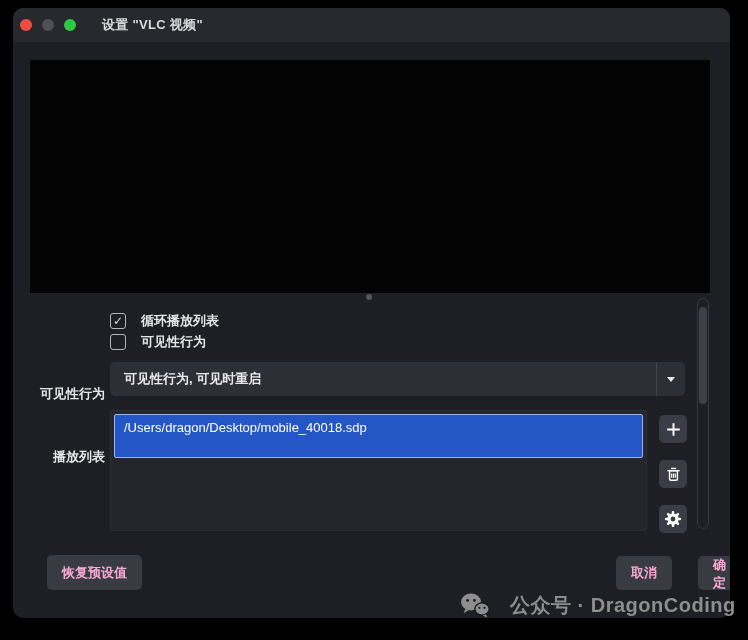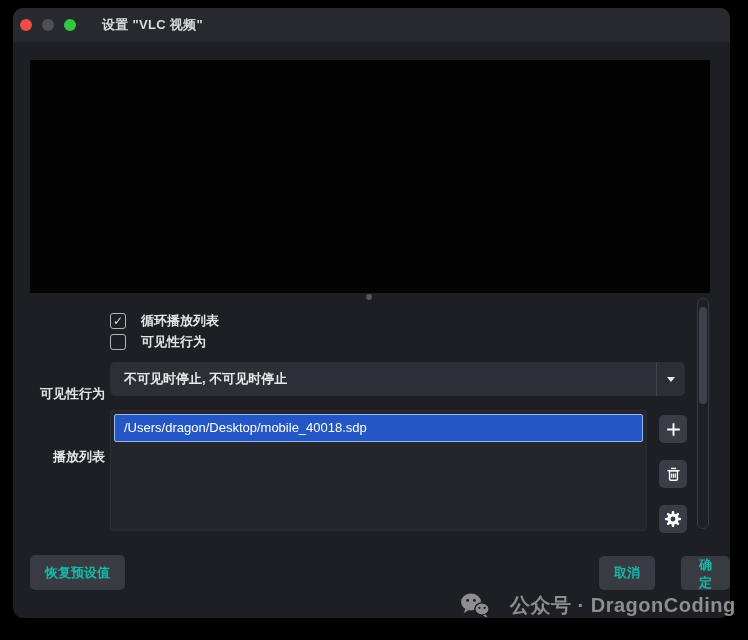--- a/index.html
+++ b/index.html
@@ -46,42 +46,42 @@
     position:absolute;right:0;top:0;width:28px;height:34px;border-left:1px solid #43454d;
     display:flex;align-items:center;justify-content:center;
   }
   .arrow-down{width:0;height:0;border-left:4.5px solid transparent;border-right:4.5px solid transparent;border-top:5px solid #e9eaec;}
   
   .listbox{
     position:absolute;left:97px;top:402px;width:537px;height:121px;background:#24262c;
     border:1px solid #2b2d33;border-radius:2px;box-sizing:border-box;
   }
   .list-item{
-    position:absolute;left:3px;right:3px;top:3px;height:28px;box-sizing:border-box;
+    position:absolute;left:3px;right:3px;top:3px;height:44px;box-sizing:border-box;
     background:#2457c5;border:1px solid #9ab6f3;border-radius:2px;
     color:#ffffff;font-size:13px;line-height:26px;padding-left:9px;
     white-space:nowrap;overflow:hidden;
   }
   
   .icon-btn{
     position:absolute;left:646px;width:28px;height:28px;border:none;padding:0;
     background:#3a3d45;border-radius:5px;display:flex;align-items:center;justify-content:center;
     cursor:default;
   }
   .icon-btn svg{display:block;}
   
   .scrollbar{
     position:absolute;left:684px;top:290px;width:12px;height:231px;
     border:1px solid #373a42;border-radius:6px;box-sizing:border-box;
   }
   .scroll-thumb{position:absolute;left:1px;right:1px;top:8px;height:97px;background:#3e414a;border-radius:4px;}
   
   .push-btn{
-    position:absolute;border:none;background:#393b43;border-radius:5px;color:#14b8a6;
-    font-size:13px;font-weight:600;font-family:inherit;padding:0 15px;height:34px;cursor:default;
+    position:absolute;border:none;background:#393b43;border-radius:5px;color:#f9a8d4;
+    font-size:13px;font-weight:600;font-family:inherit;padding:0 15px;height:34px;cursor:default;margin-left:17px;
   }
   .push-btn.defaults{left:17px;top:547px;height:35px;}
   .push-btn.cancel{left:586px;top:548px;}
   .push-btn.ok{left:668px;top:548px;}
   
   .watermark{
     position:absolute;left:460px;top:592px;display:flex;align-items:center;gap:20px;
     color:#8e8e90;font-size:20px;font-weight:600;z-index:10;letter-spacing:.5px;
   }
   .watermark svg{display:block;}
@@ -109,21 +109,21 @@
         </span>
       <span class="cb-label">循环播放列表</span>
     </div>
     <div class="cb-row" style="top:325px">
       <span class="cb"></span>
       <span class="cb-label">可见性行为</span>
     </div>
 
     <div class="field-label" style="top:357px">可见性行为</div>
     <div class="combobox">
-      <span class="combo-value">不可见时停止, 不可见时停止</span>
+      <span class="combo-value">可见性行为, 可见时重启</span>
       <span class="combo-arrow-zone">
         <span class="arrow-down"></span>
       </span>
     </div>
 
     <div class="field-label" style="top:420px">播放列表</div>
     <div class="listbox">
       <div class="list-item">/Users/dragon/Desktop/mobile_40018.sdp</div>
     </div>
 

